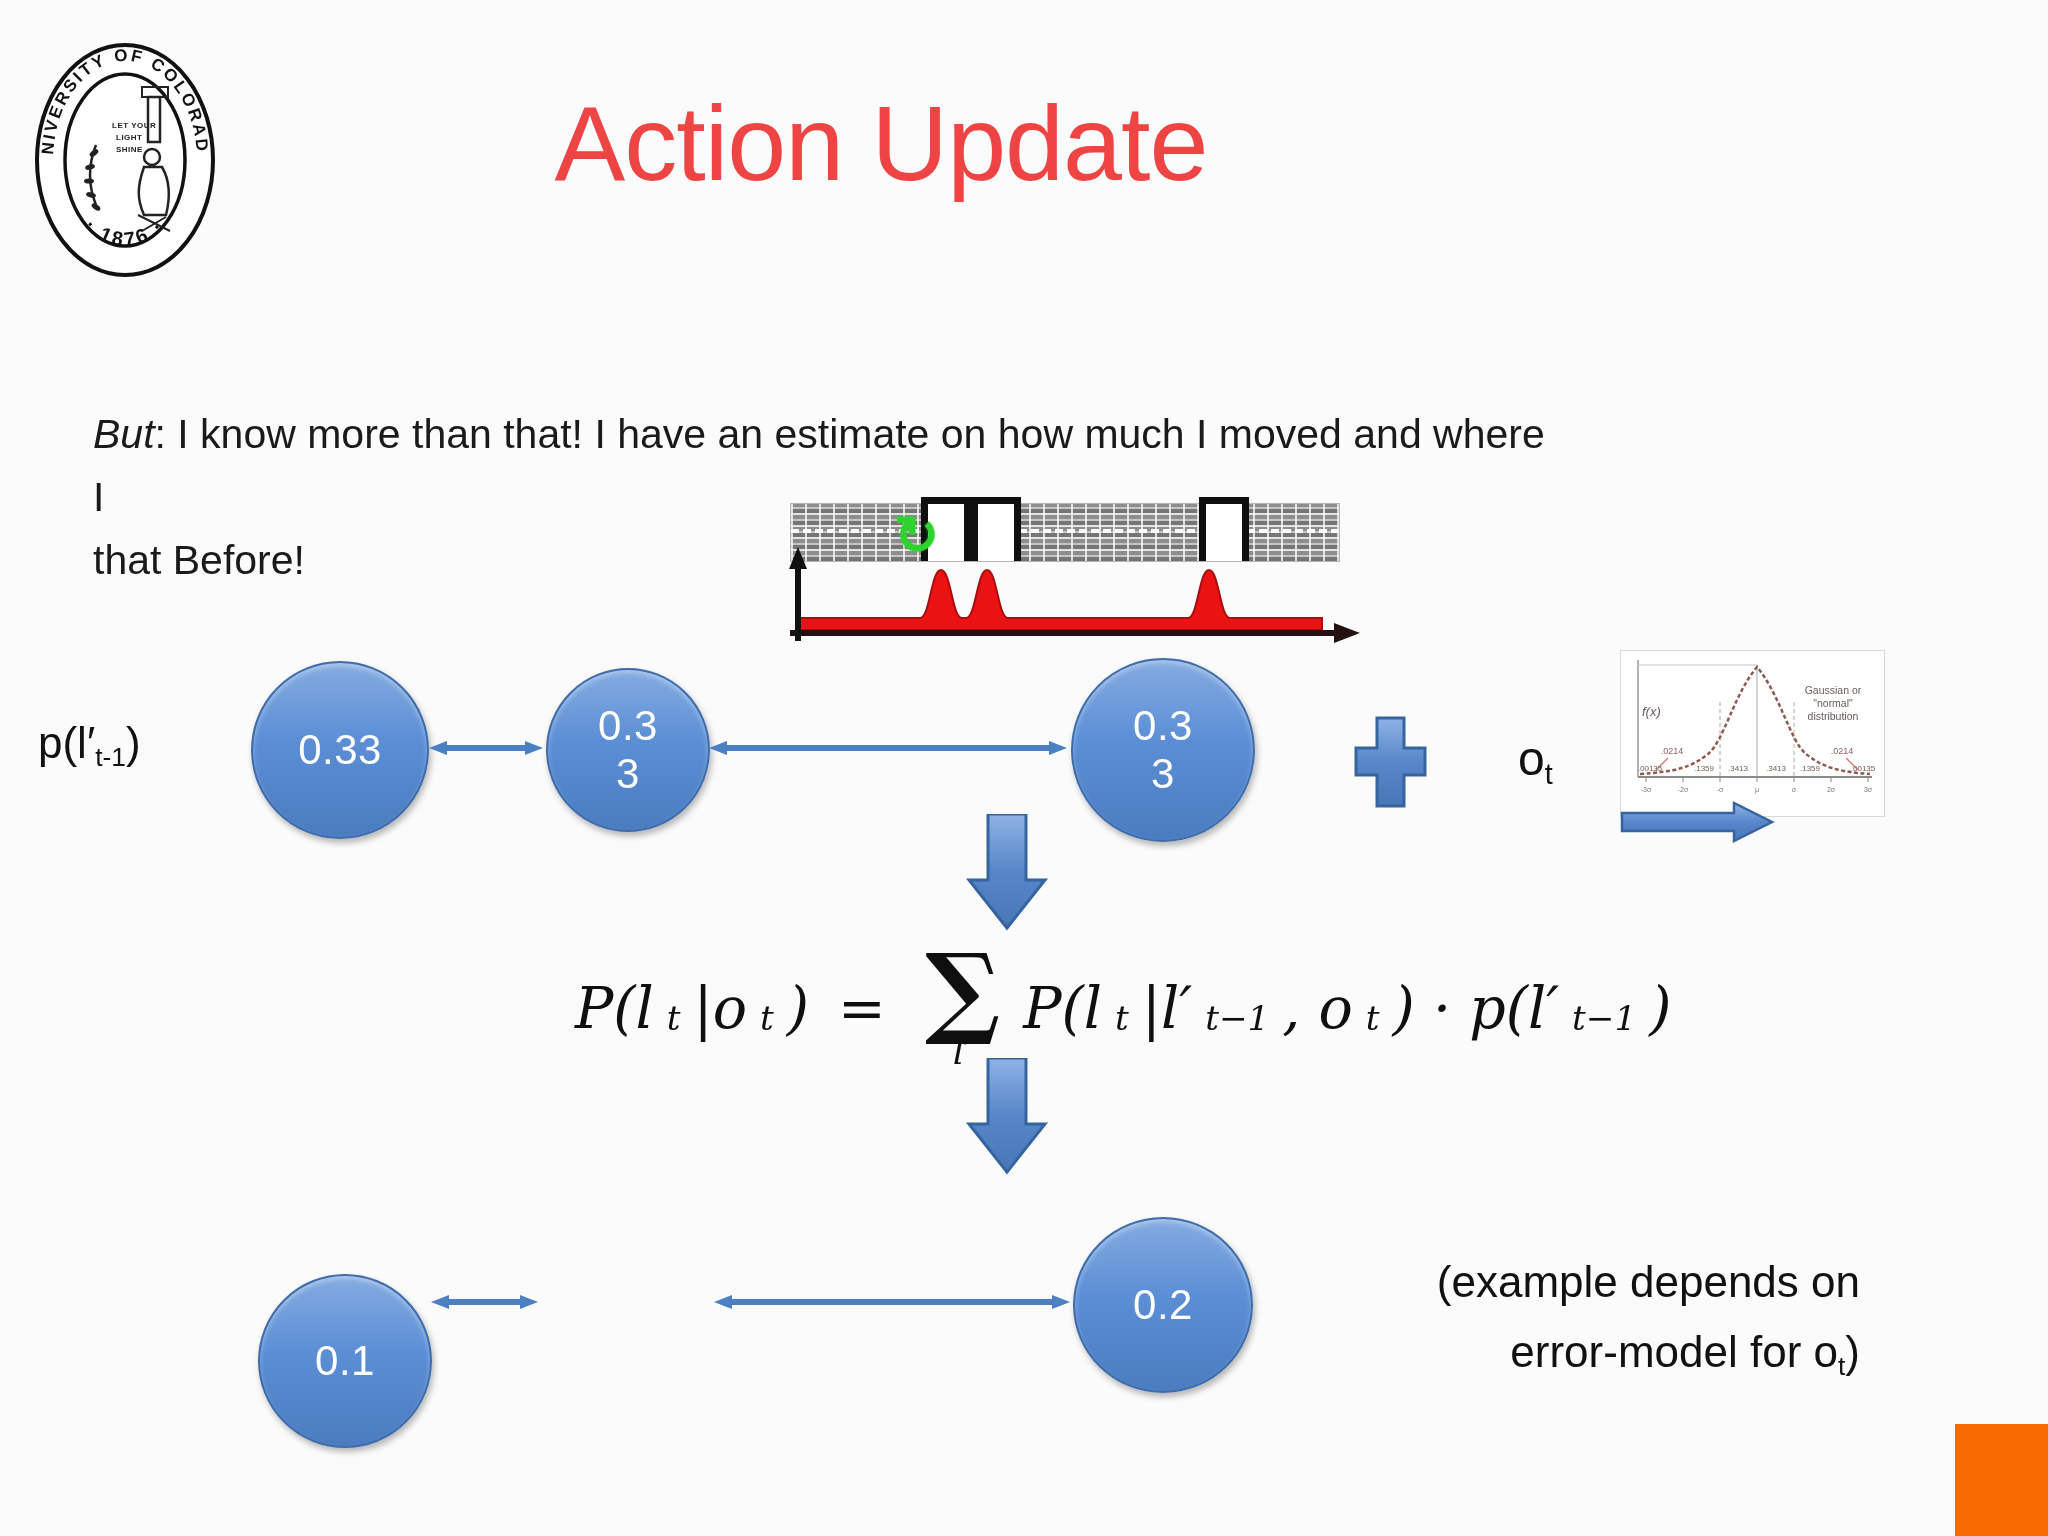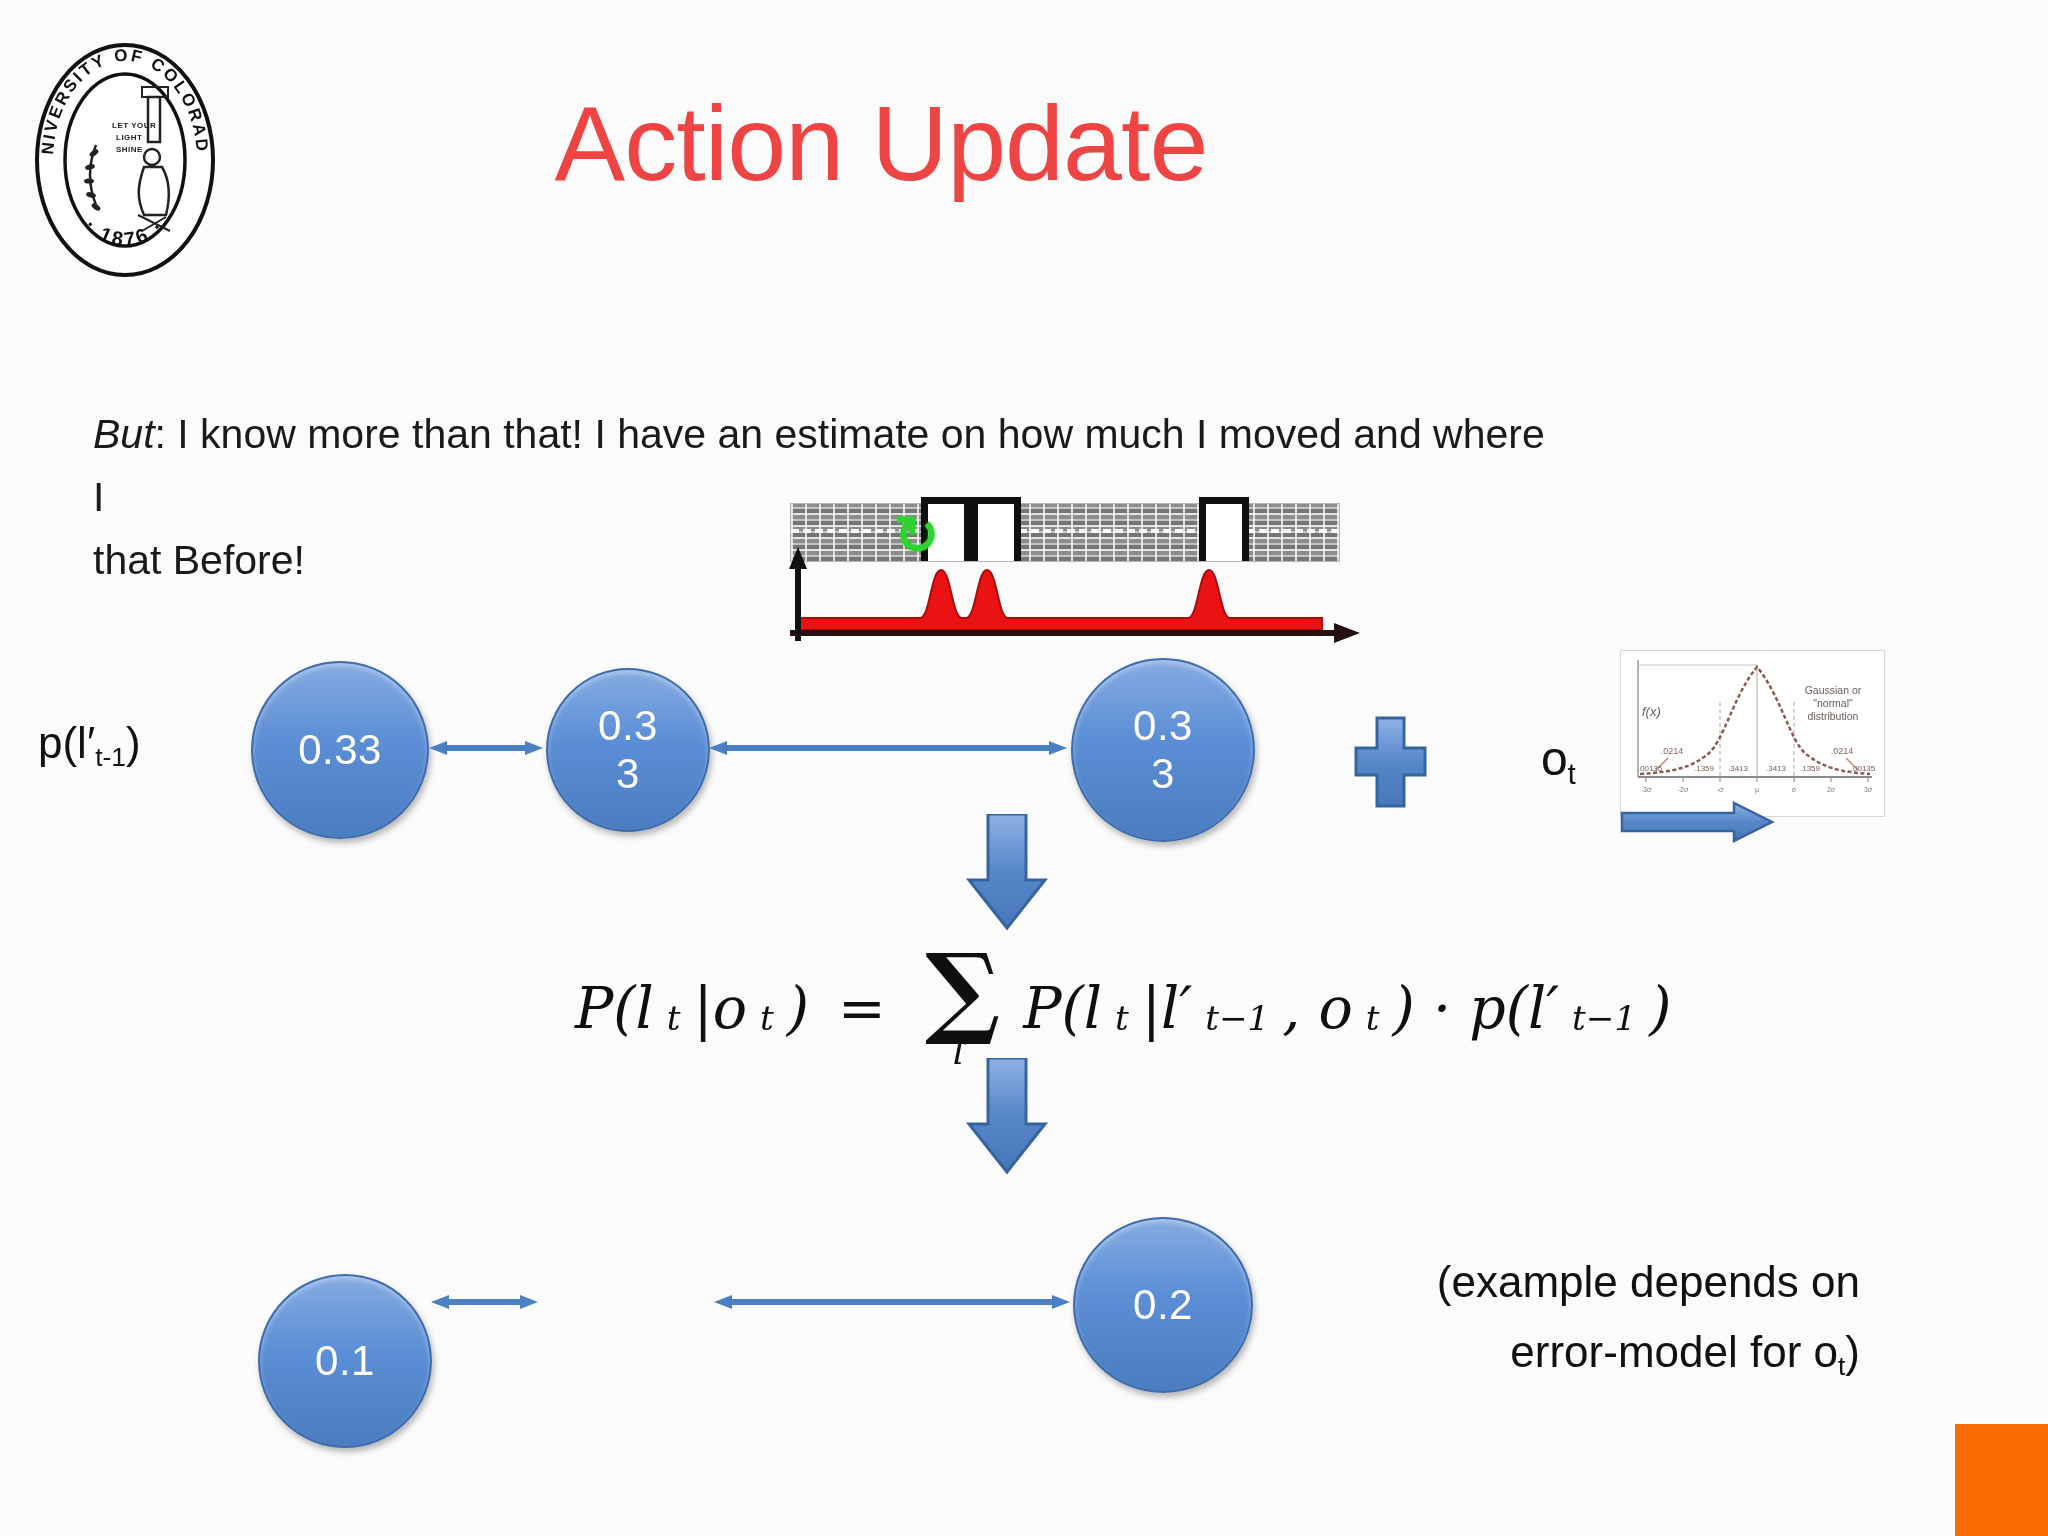--- a/index.html
+++ b/index.html
@@ -15,21 +15,21 @@
     background-image:
       repeating-linear-gradient(90deg, rgba(255,255,255,.75) 0 2px, transparent 2px 14px),
       repeating-linear-gradient(0deg,#767676 0 4px,#c4c4c4 4px 6px,#8d8d8d 6px 10px,#e3e3e3 10px 12px);
     border:1px solid #b5b5b5;}
   .wall-mid{position:absolute;left:0;top:25px;width:100%;border-top:4px dashed rgba(255,255,255,.95);}
   .door{position:absolute;top:-7px;height:57px;width:36px;background:#fff;
     border-left:7px solid #0f0f0f;border-right:7px solid #0f0f0f;border-top:7px solid #0f0f0f;box-sizing:content-box;}
   .robot{left:894px;top:504px;font-size:54px;font-weight:bold;color:#2fd32f;text-shadow:0 0 3px rgba(47,211,47,.6);}
   
   .prior{left:30px;top:718px;font-size:44px;color:#111;margin-left:8px;}
-  .obs{left:1518px;top:731px;font-size:48px;color:#111;margin-left:23px;}
+  .obs{left:1518px;top:731px;font-size:48px;color:#111;}
   .sub-s{font-size:.6em;position:relative;top:.3em;}
   
   .node{position:absolute;border-radius:50%;
     background:linear-gradient(180deg,#85abe1 0%,#5b8ed5 45%,#4a7cbf 100%);
     border:2px solid #3f6cab;
     box-shadow:2px 4px 6px rgba(0,0,0,.28), inset 0 3px 5px rgba(255,255,255,.35);
     display:flex;flex-direction:column;align-items:center;justify-content:center;
     color:#fff;font-size:42px;line-height:48px;letter-spacing:.5px;}
   .darrow{position:absolute;}
   

